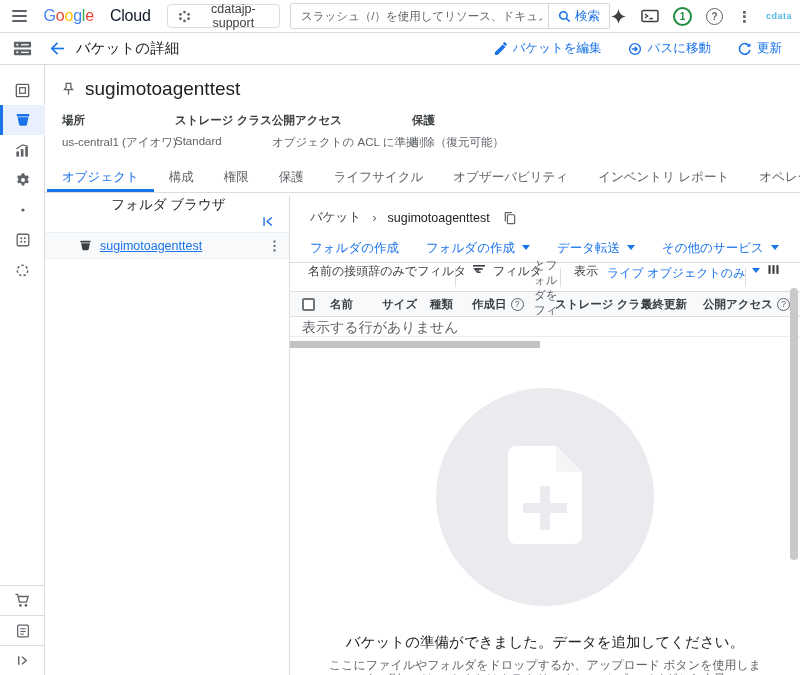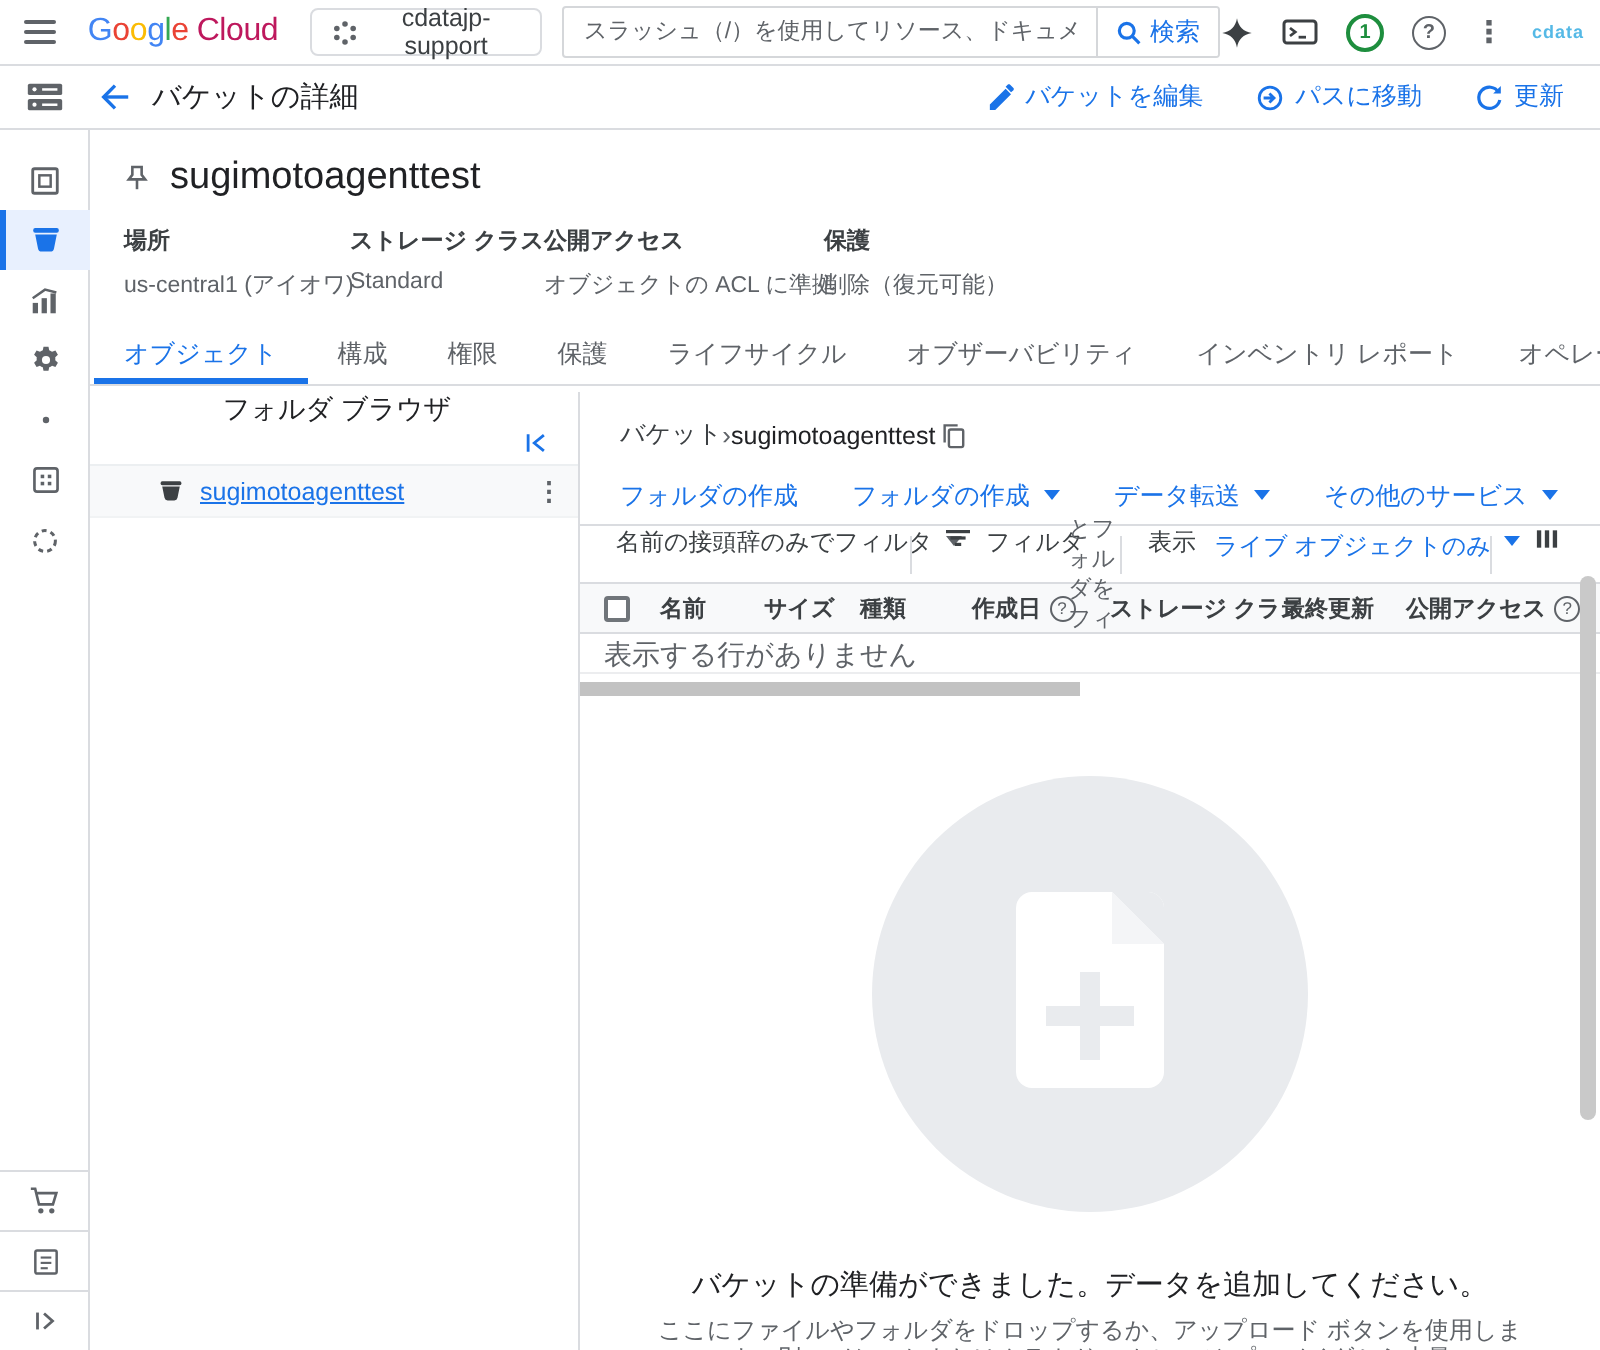--- a/index.html
+++ b/index.html
@@ -6,21 +6,21 @@
   html,body { background:#fff; }
   body { font-family:"Liberation Sans","DejaVu Sans",sans-serif; color:#202124; }
   #app { position:relative; width:800px; height:675px; background:#fff; overflow:hidden; }
 
   
   .topbar { position:absolute; top:0; left:0; right:0; height:33px; display:flex; align-items:center; border-bottom:1px solid #dadce0; padding:0 8px 0 12px; background:#fff; }
   .hamburger { width:18px; height:12px; display:flex; flex-direction:column; justify-content:space-between; cursor:pointer; margin-right:16px; }
   .hamburger span { display:block; height:2px; background:#5f6368; border-radius:1px; }
   .logo { display:flex; align-items:center; font-size:16px; letter-spacing:-0.2px; white-space:nowrap; }
   .logo .gword span { font-weight:500; }
-  .logo .cloud { color:#be185d; margin-left:4px; font-weight:400; }
+  .logo .cloud { color:#0f172a; margin-left:16px; font-weight:400; }
   .project { display:flex; align-items:center; gap:7px; border:1px solid #dadce0; border-radius:4px; background:#fff; height:24px; padding:0 10px; margin-left:16px; font-size:12.5px; color:#3c4043; font-weight:500; cursor:pointer; font-family:inherit; }
   .search { display:flex; align-items:center; border:1px solid #d5d7da; border-radius:2px; height:26px; width:372px; margin-left:10px; background:#fff; overflow:hidden; }
   .search input { border:0; outline:0; flex:1; font-size:11.5px; color:#3c4043; padding:0 6px 0 10px; font-family:inherit; min-width:0; }
   .search input::placeholder { color:#5f6368; }
   .searchbtn { display:flex; align-items:center; gap:4px; border:0; border-left:1px solid #d5d7da; background:#fff; height:100%; padding:0 9px; color:#1a73e8; font-size:12.5px; font-weight:500; cursor:pointer; font-family:inherit; }
   .tb-icons { margin-left:auto; display:flex; align-items:center; gap:14px; }
   .circle-badge { width:19px; height:19px; border:2px solid #1e8e3e; border-radius:50%; color:#1e8e3e; font-size:10px; font-weight:700; display:flex; align-items:center; justify-content:center; cursor:pointer; }
   .help-round { width:17px; height:17px; border:1.5px solid #5f6368; border-radius:50%; color:#5f6368; font-size:10px; font-weight:700; display:flex; align-items:center; justify-content:center; cursor:pointer; }
   .more-dots { color:#5f6368; font-size:15px; font-weight:700; cursor:pointer; line-height:1; }
   .cdata-logo { color:#55b9e6; font-size:9px; font-weight:700; letter-spacing:.5px; cursor:pointer;text-align:right; }
@@ -59,21 +59,21 @@
   .folder-panel { position:absolute; top:0; left:0; bottom:0; width:245px; border-right:1px solid #dadce0; background:#fff; }
   .fp-head { height:37px; display:flex; align-items:center; padding:0 14px 0 17px; border-bottom:1px solid #eceff1;flex-direction:column; }
   .fp-title { font-size:13.5px; font-weight:500; color:#202124; }
   .fp-collapse { margin-left:auto; background:none; border:0; cursor:pointer; display:flex; }
   .fp-item { height:26px; background:#f8f9fa; border-bottom:1px solid #f1f3f4; display:flex; align-items:center; padding:0 8px 0 34px; cursor:pointer; }
   .fp-link { color:#1a73e8; font-size:12.5px; text-decoration:underline; margin-left:8px; }
   .fp-more { margin-left:auto; color:#5f6368; font-size:13px; font-weight:700; background:none; border:0; cursor:pointer; }
 
   
   .objects-panel { position:absolute; top:0; left:245px; right:0; bottom:0; overflow:hidden; }
-  .breadcrumb { position:absolute; top:13px; left:20px; display:flex; align-items:center; }
+  .breadcrumb { position:absolute; top:13px; left:20px; display:flex; align-items:center; gap:11px; }
   .bc-root { font-size:12.5px; color:#3c4043; }
   .bc-sep { color:#5f6368; font-size:13px; }
   .bc-cur { font-size:12.5px; font-weight:500; color:#202124; }
   .copybtn { background:none; border:0; cursor:pointer; display:flex; margin-left:2px; }
   .obj-actions { position:absolute; top:44px; left:20px; display:flex; align-items:center; gap:27px; white-space:nowrap; }
   .act-link { display:flex; align-items:flex-start; background:none; border:0; color:#1a73e8; font-size:12.5px; font-weight:500; cursor:pointer; font-family:inherit; }
   .cdn { display:inline-block; width:0; height:0; border:4px solid transparent; border-top:5px solid currentColor; margin:5px 0 0 7px; }
   .filterbar { position:absolute; top:66px; left:0; right:0; height:30px; border-top:1px solid #dadce0; border-bottom:1px solid #dadce0; }
   .fb-abs { position:absolute; top:0; height:29px; display:flex; align-items:flex-start; }
   .fb-sep { position:absolute; top:5px; width:1px; height:19px; background:#dadce0; }
@@ -431,21 +431,21 @@
 
         <div class="glitch">とフォルダをフィルタ</div>
 
         <div class="thead">
           <div class="th" style="left:12px">
               <span class="checkbox"></span>
             </div>
           <div class="th" style="left:40px">名前</div>
           <div class="th" style="left:92px">サイズ</div>
           <div class="th" style="left:140px">種類</div>
-          <div class="th" style="left:196px">
+          <div class="th" style="left:182px">
             <span>作成日</span>
             <span class="qmark">?</span>
           </div>
           <div class="th" style="left:265px">ストレージ クラス</div>
           <div class="th" style="left:351px">最終更新</div>
           <div class="th" style="left:413px">
             <span>公開アクセス</span>
             <span class="qmark">?</span>
           </div>
         </div>

